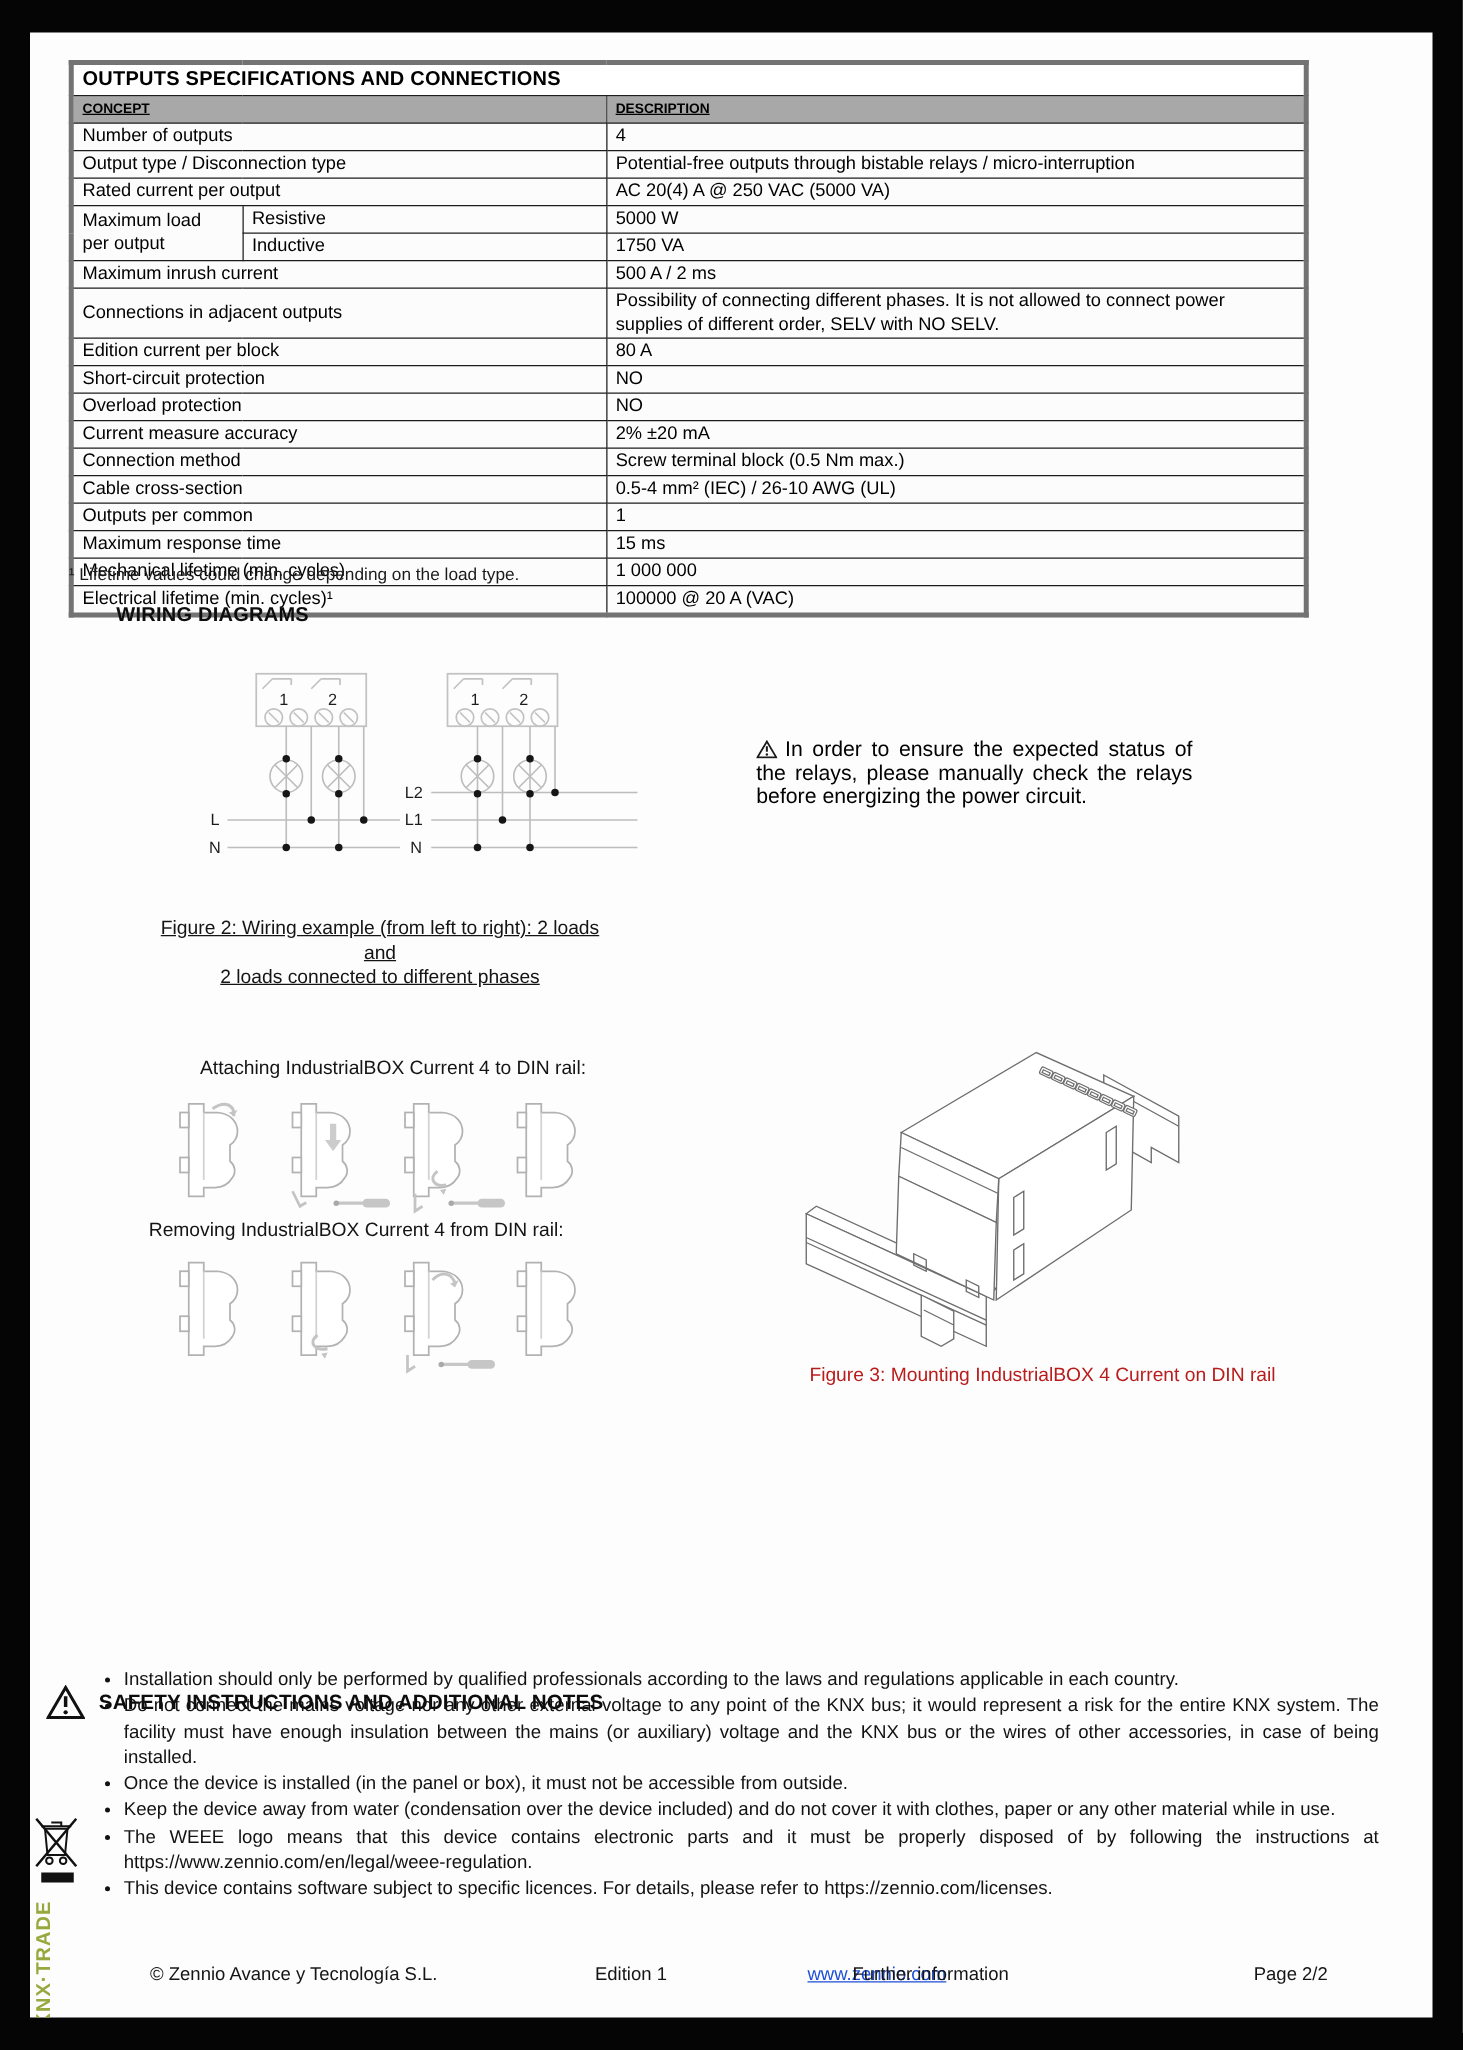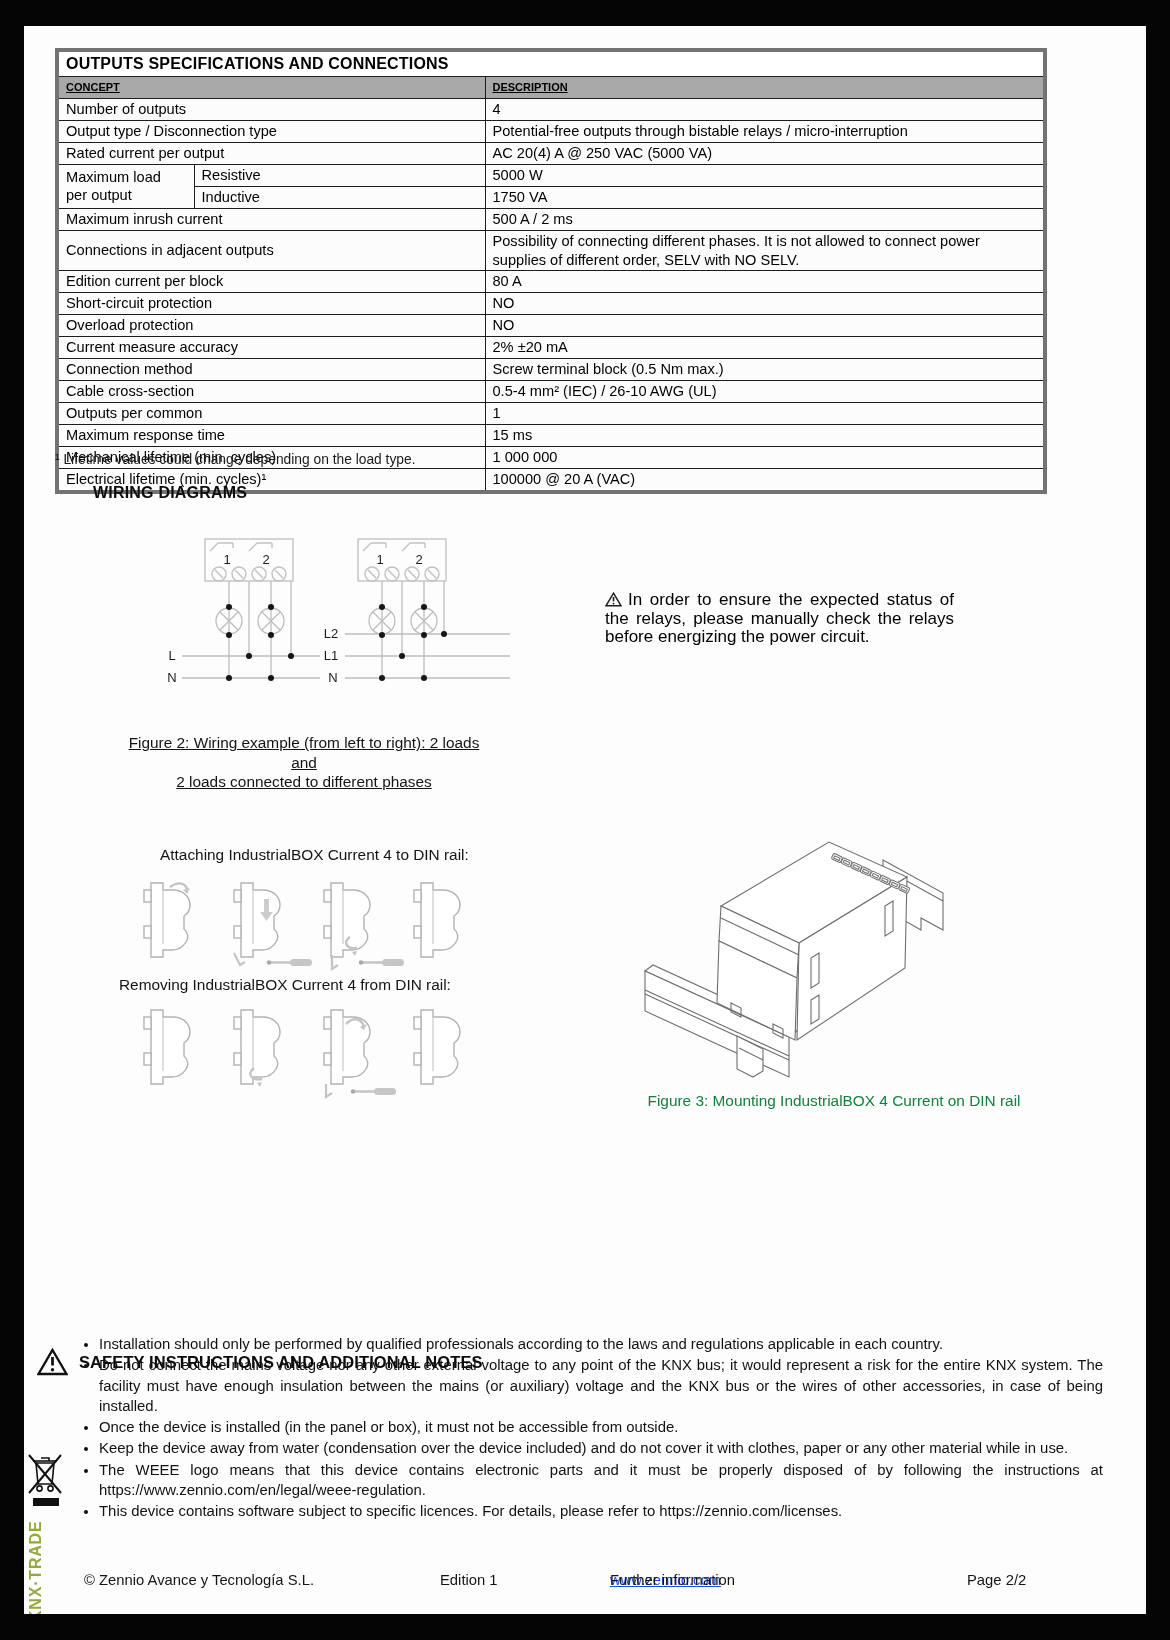--- a/index.html
+++ b/index.html
@@ -23,34 +23,34 @@
   .warning-note{position:absolute;left:581px;top:565px;width:349px;font-size:17px;line-height:18.5px;text-align:justify;color:#000000;}
   .warning-note .tri{float:left;margin:1px 6px 0 0;}
   .fig2-caption{position:absolute;left:90px;top:707px;width:380px;text-align:center;font-size:15.4px;line-height:19.5px;color:#141414;text-decoration:underline;}
 
   
   .attach-label{position:absolute;left:136px;top:820px;font-size:15.4px;color:#141414;}
   .remove-label{position:absolute;left:95px;top:950px;font-size:15.4px;color:#141414;}
   .steps-svg-a{position:absolute;left:112px;top:845px;}
   .steps-svg-b{position:absolute;left:112px;top:972px;}
   .device3d-svg{position:absolute;left:615px;top:752px;}
-  .fig3-caption{position:absolute;left:560px;top:1066px;width:500px;text-align:center;font-size:15.4px;color:#15803d;}
+  .fig3-caption{position:absolute;left:560px;top:1066px;width:500px;text-align:center;font-size:15.4px;color:#b91c1c;}
 
   
   .safety-heading{position:absolute;left:13px;top:1282px;display:flex;align-items:center;gap:11px;margin-top:40px;}
   .safety-heading .txt{font-size:16.5px;font-weight:bold;letter-spacing:.1px;color:#0c0c0c;}
   .safety-list{position:absolute;left:48px;top:1308px;width:1004px;margin:0;padding:0 0 0 27px;}
   .safety-list li{font-size:14.9px;line-height:20.3px;text-align:justify;color:#121212;margin:0 0 1px 0;}
 
   
   .weee{position:absolute;left:2px;top:1420px;}
   .vertical-brand{position:absolute;left:3px;top:1484px;height:112px;writing-mode:vertical-rl;transform:rotate(180deg);
                   font-size:16px;font-weight:600;letter-spacing:.8px;color:#97a83e;}
   .footer{position:absolute;left:0;top:1546px;width:100%;font-size:14.8px;color:#151515;}
-  .footer span{position:absolute;white-space:nowrap;}
+  .footer span{position:absolute;white-space:nowrap;margin-left:36px;}
   .f-copy{left:60px;}  .f-ed{left:416px;}  .f-info{left:586px;}  .f-page{left:943px;}
   .f-link{color:#1d4ed8;text-decoration:underline;cursor:pointer;}
 
   svg text{font-family:"Liberation Sans",sans-serif;}
 </style>
 </head>
 <body>
 
 <div class="frame">
   <div class="page">

